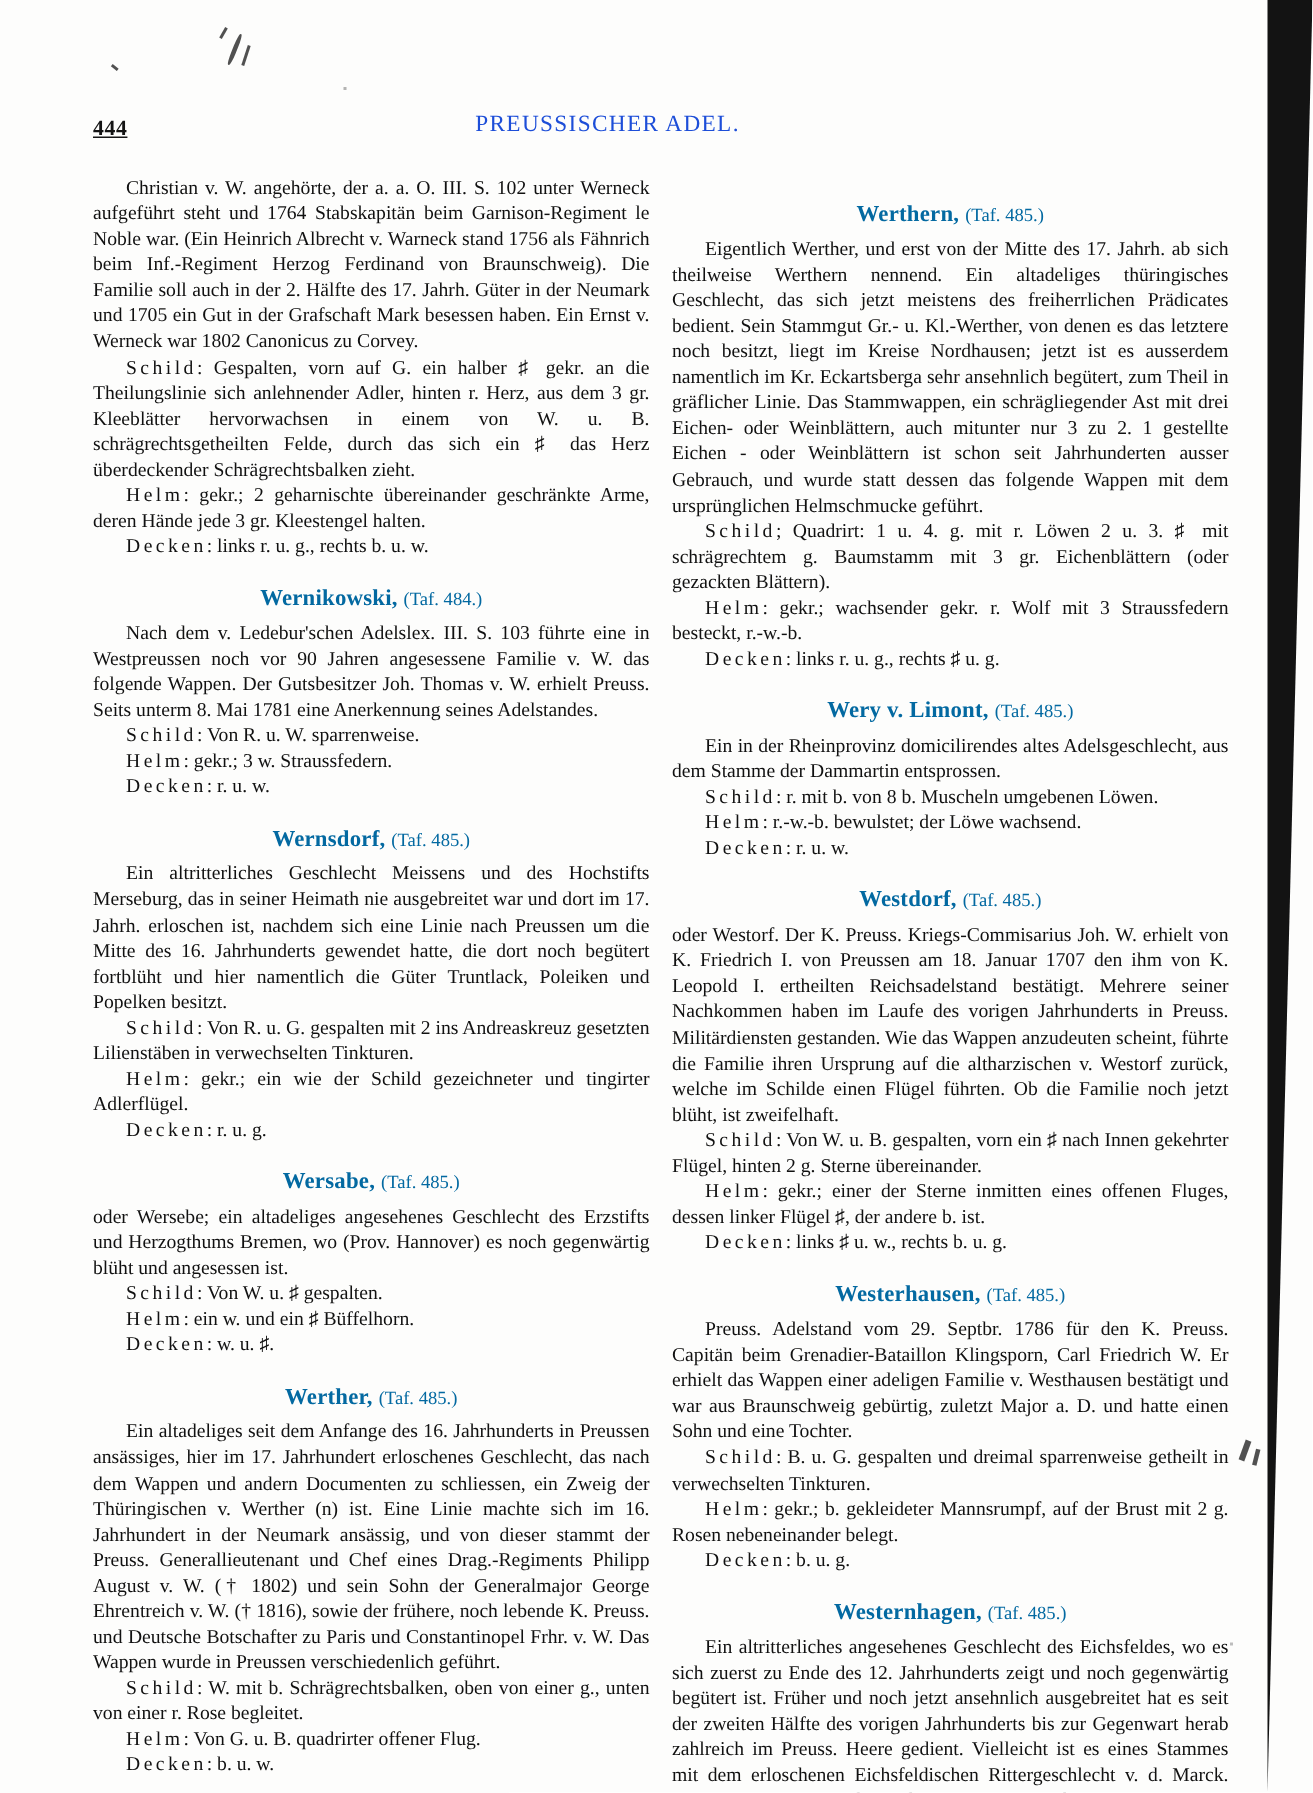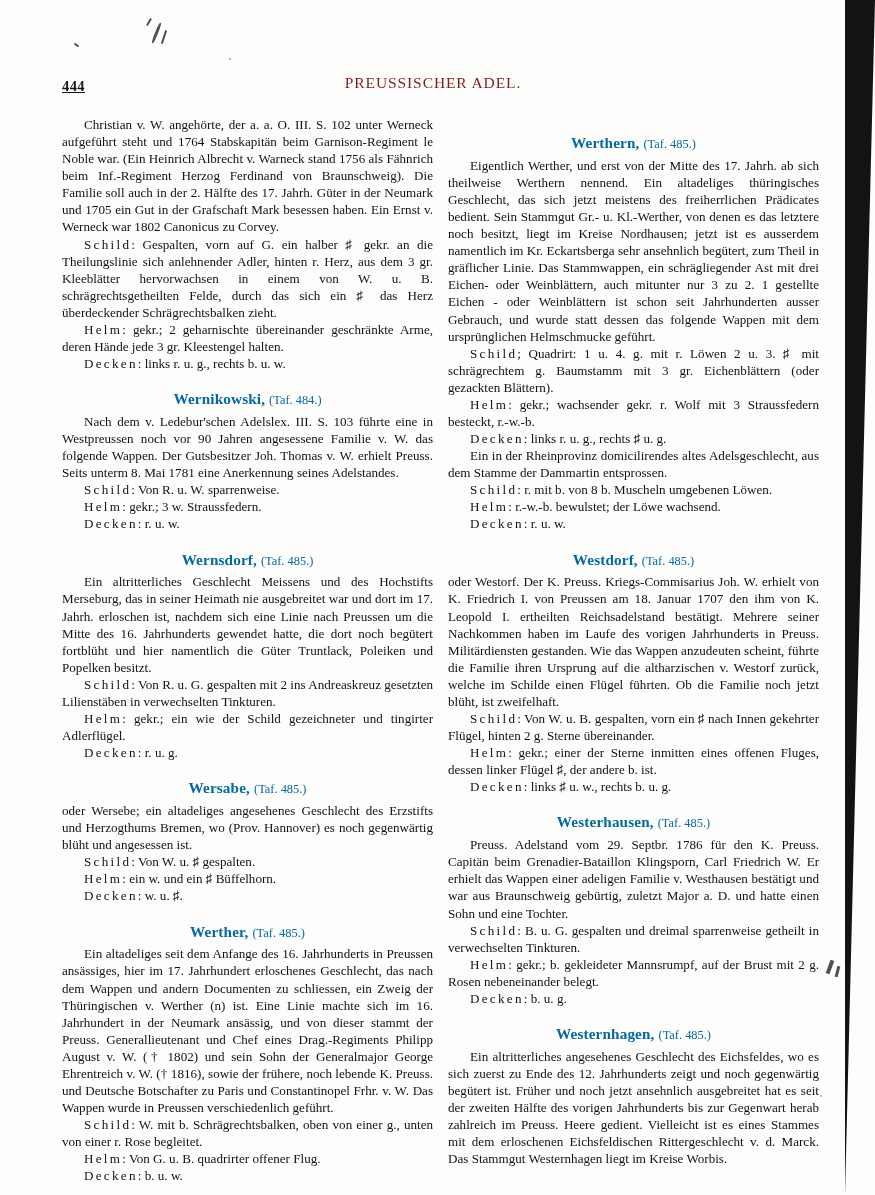--- a/index.html
+++ b/index.html
@@ -49,22 +49,21 @@
   
   .running-head {
     position: absolute;
     top: 74px;
     left: 0;
     width: 810px;
     text-align: center;
     font-size: 15.5px;
     letter-spacing: .9px;
     font-weight: 400;
-    color: #7f1d1d;
-    padding-left: 28px;
+    color: #1d4ed8;
   }
   .folio {
     position: absolute;
     top: 78px;
     left: 62px;
     font-size: 14.5px;
     font-weight: 700;
     letter-spacing: .4px;
     color: #141414;
     text-decoration: underline;
@@ -181,20 +180,21 @@
 
       <div>
         <h2 class="entry-head first-head"><span>Werthern,</span> <span class="taf">(Taf. 485.)</span></h2>
         <p class="body">Eigentlich Werther, und erst von der Mitte des 17. Jahrh. ab sich theilweise Werthern nennend. Ein altadeliges thüringisches Geschlecht, das sich jetzt meistens des freiherrlichen Prädicates bedient. Sein Stammgut Gr.- u. Kl.-Werther, von denen es das letztere noch besitzt, liegt im Kreise Nordhausen; jetzt ist es ausserdem namentlich im Kr. Eckartsberga sehr ansehnlich begütert, zum Theil in gräflicher Linie. Das Stammwappen, ein schrägliegender Ast mit drei Eichen- oder Weinblättern, auch mitunter nur 3 zu 2. 1 gestellte Eichen - oder Weinblättern ist schon seit Jahrhunderten ausser Gebrauch, und wurde statt dessen das folgende Wappen mit dem ursprünglichen Helmschmucke geführt.</p>
         <p class="attr"><span class="lbl">Schild</span><span>; Quadrirt: 1 u. 4. g. mit r. Löwen 2 u. 3. ♯ mit schrägrechtem g. Baumstamm mit 3 gr. Eichenblättern (oder gezackten Blättern).</span></p>
         <p class="attr"><span class="lbl">Helm</span><span>: gekr.; wachsender gekr. r. Wolf mit 3 Straussfedern besteckt, r.-w.-b.</span></p>
         <p class="attr"><span class="lbl">Decken</span><span>: links r. u. g., rechts ♯ u. g.</span></p>
       </div>
 
       <div>
+        <h2 class="entry-head"><span>Wery v. Limont,</span> <span class="taf">(Taf. 485.)</span></h2>
         <p class="body">Ein in der Rheinprovinz domicilirendes altes Adelsgeschlecht, aus dem Stamme der Dammartin entsprossen.</p>
         <p class="attr"><span class="lbl">Schild</span><span>: r. mit b. von 8 b. Muscheln umgebenen Löwen.</span></p>
         <p class="attr"><span class="lbl">Helm</span><span>: r.-w.-b. bewulstet; der Löwe wachsend.</span></p>
         <p class="attr"><span class="lbl">Decken</span><span>: r. u. w.</span></p>
       </div>
 
       <div>
         <h2 class="entry-head"><span>Westdorf,</span> <span class="taf">(Taf. 485.)</span></h2>
         <p class="body noindent">oder Westorf. Der K. Preuss. Kriegs-Commisarius Joh. W. erhielt von K. Friedrich I. von Preussen am 18. Januar 1707 den ihm von K. Leopold I. ertheilten Reichsadelstand bestätigt. Mehrere seiner Nachkommen haben im Laufe des vorigen Jahrhunderts in Preuss. Militärdiensten gestanden. Wie das Wappen anzudeuten scheint, führte die Familie ihren Ursprung auf die altharzischen v. Westorf zurück, welche im Schilde einen Flügel führten. Ob die Familie noch jetzt blüht, ist zweifelhaft.</p>
         <p class="attr"><span class="lbl">Schild</span><span>: Von W. u. B. gespalten, vorn ein ♯ nach Innen gekehrter Flügel, hinten 2 g. Sterne übereinander.</span></p>

